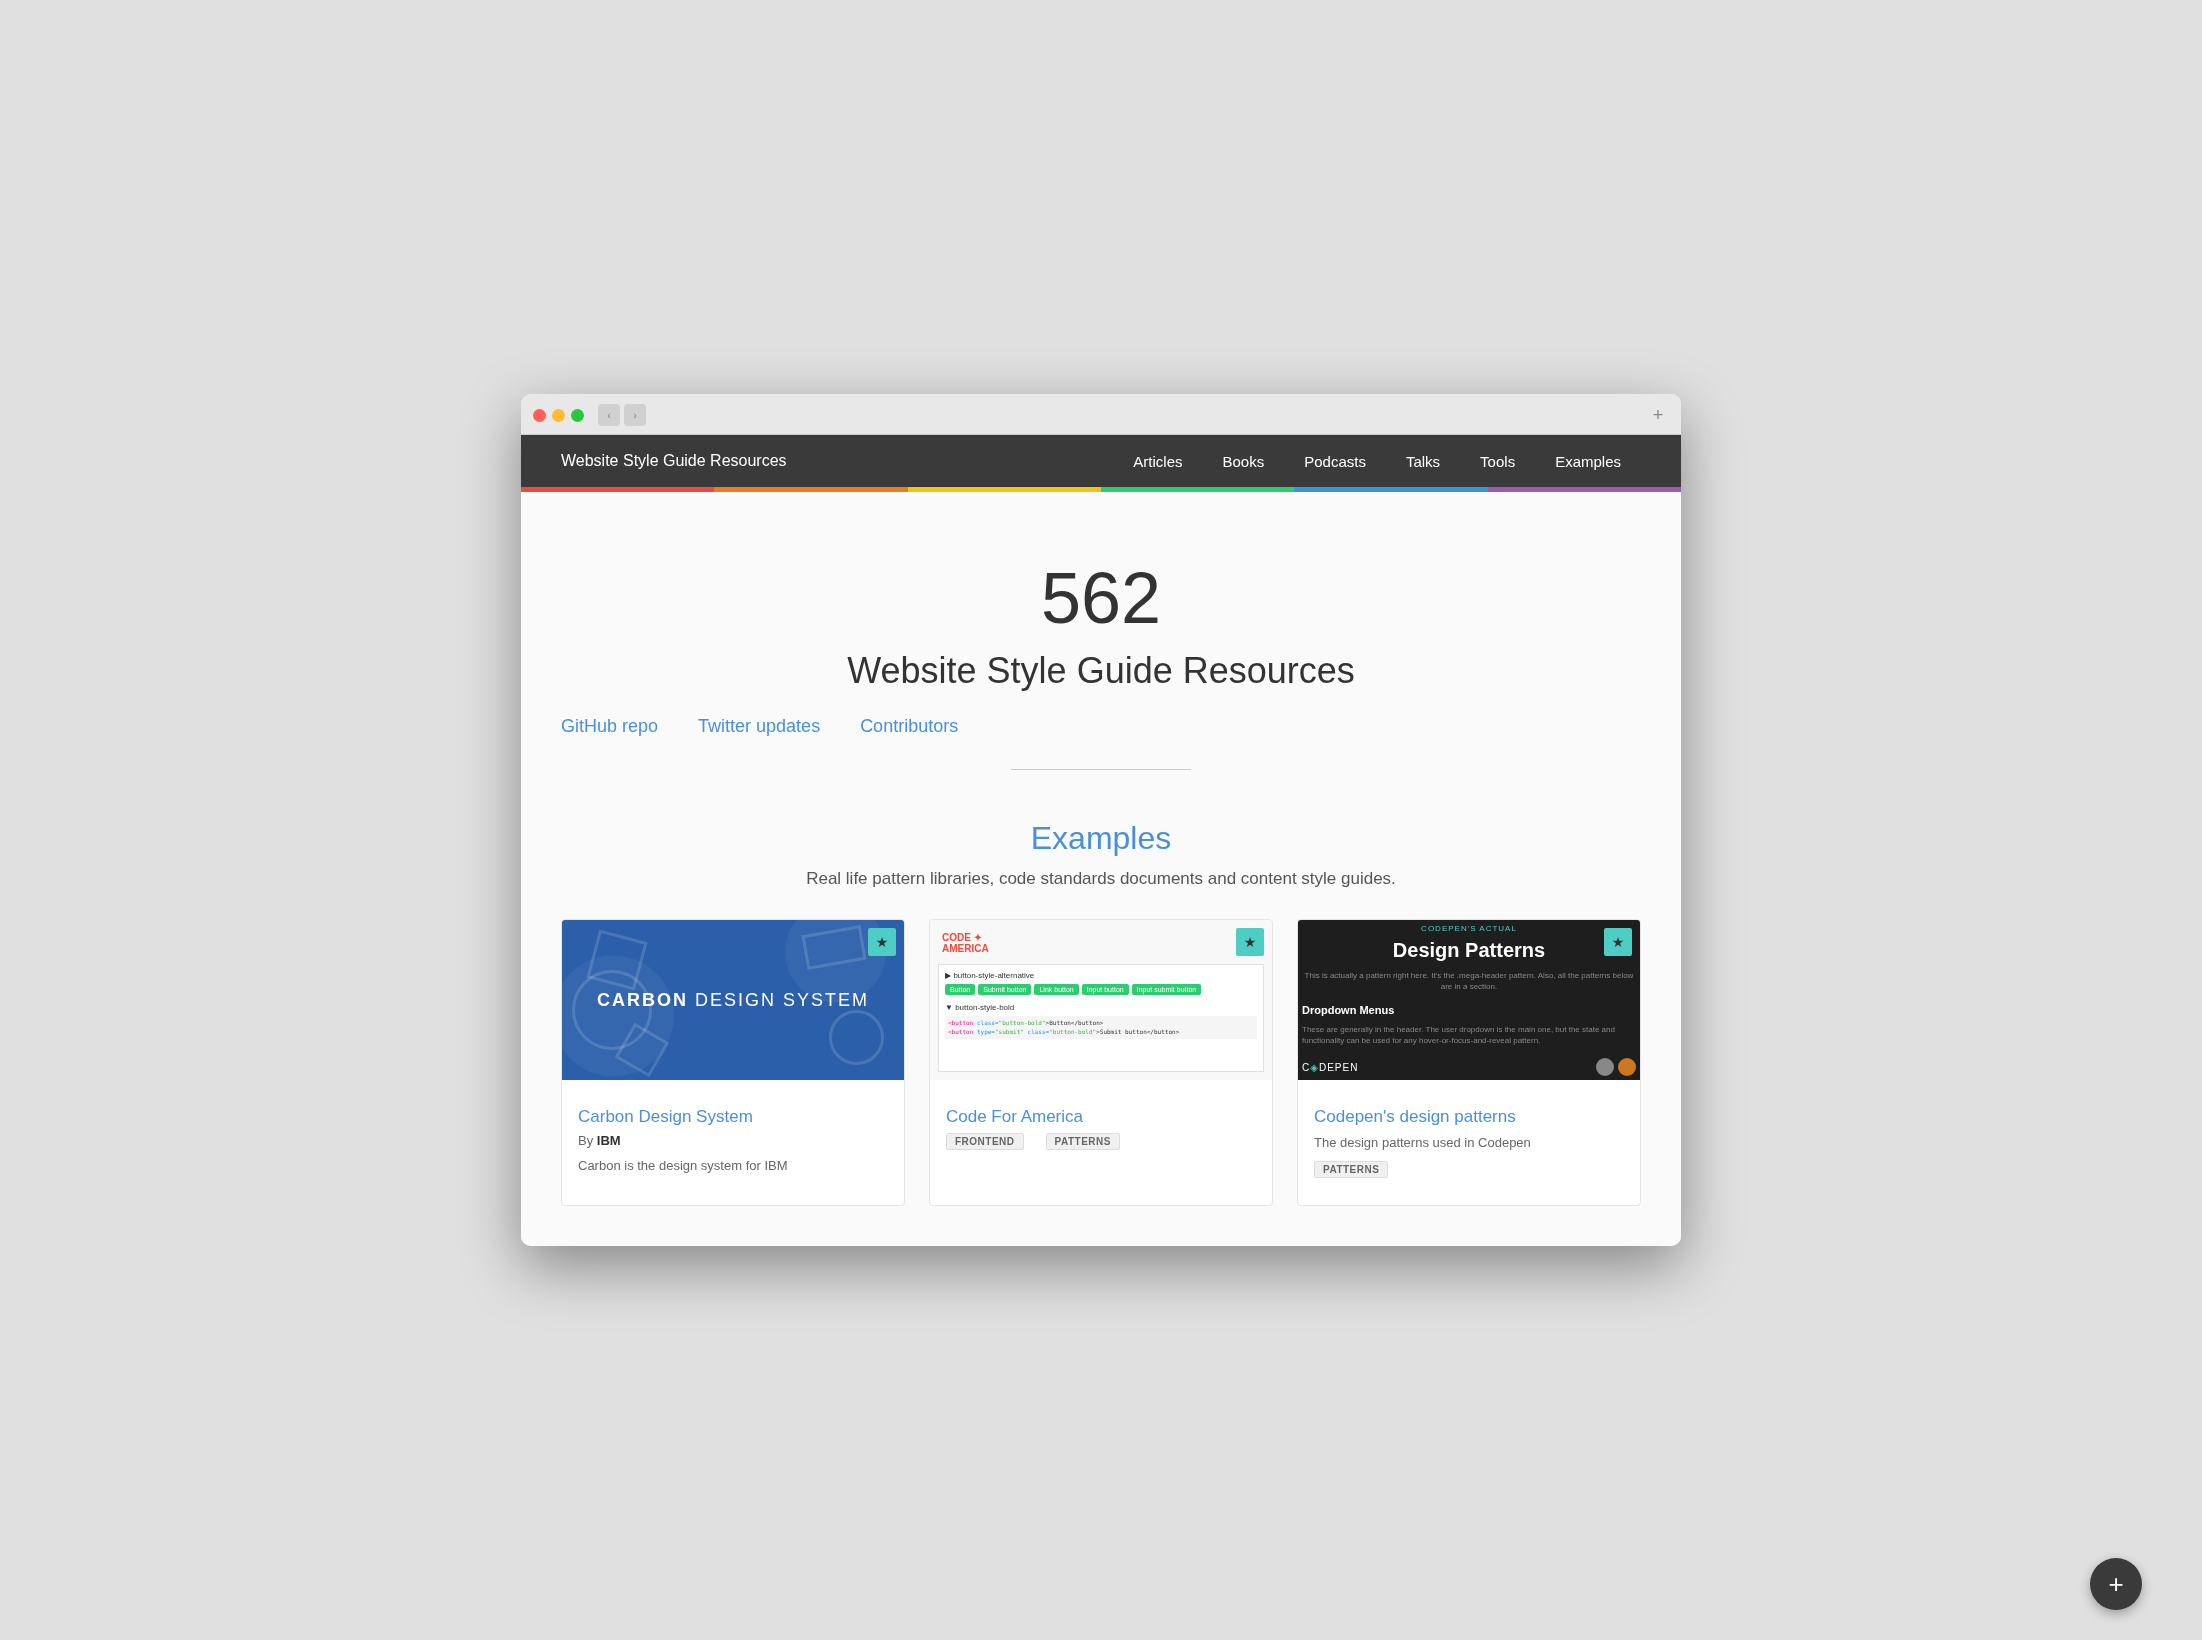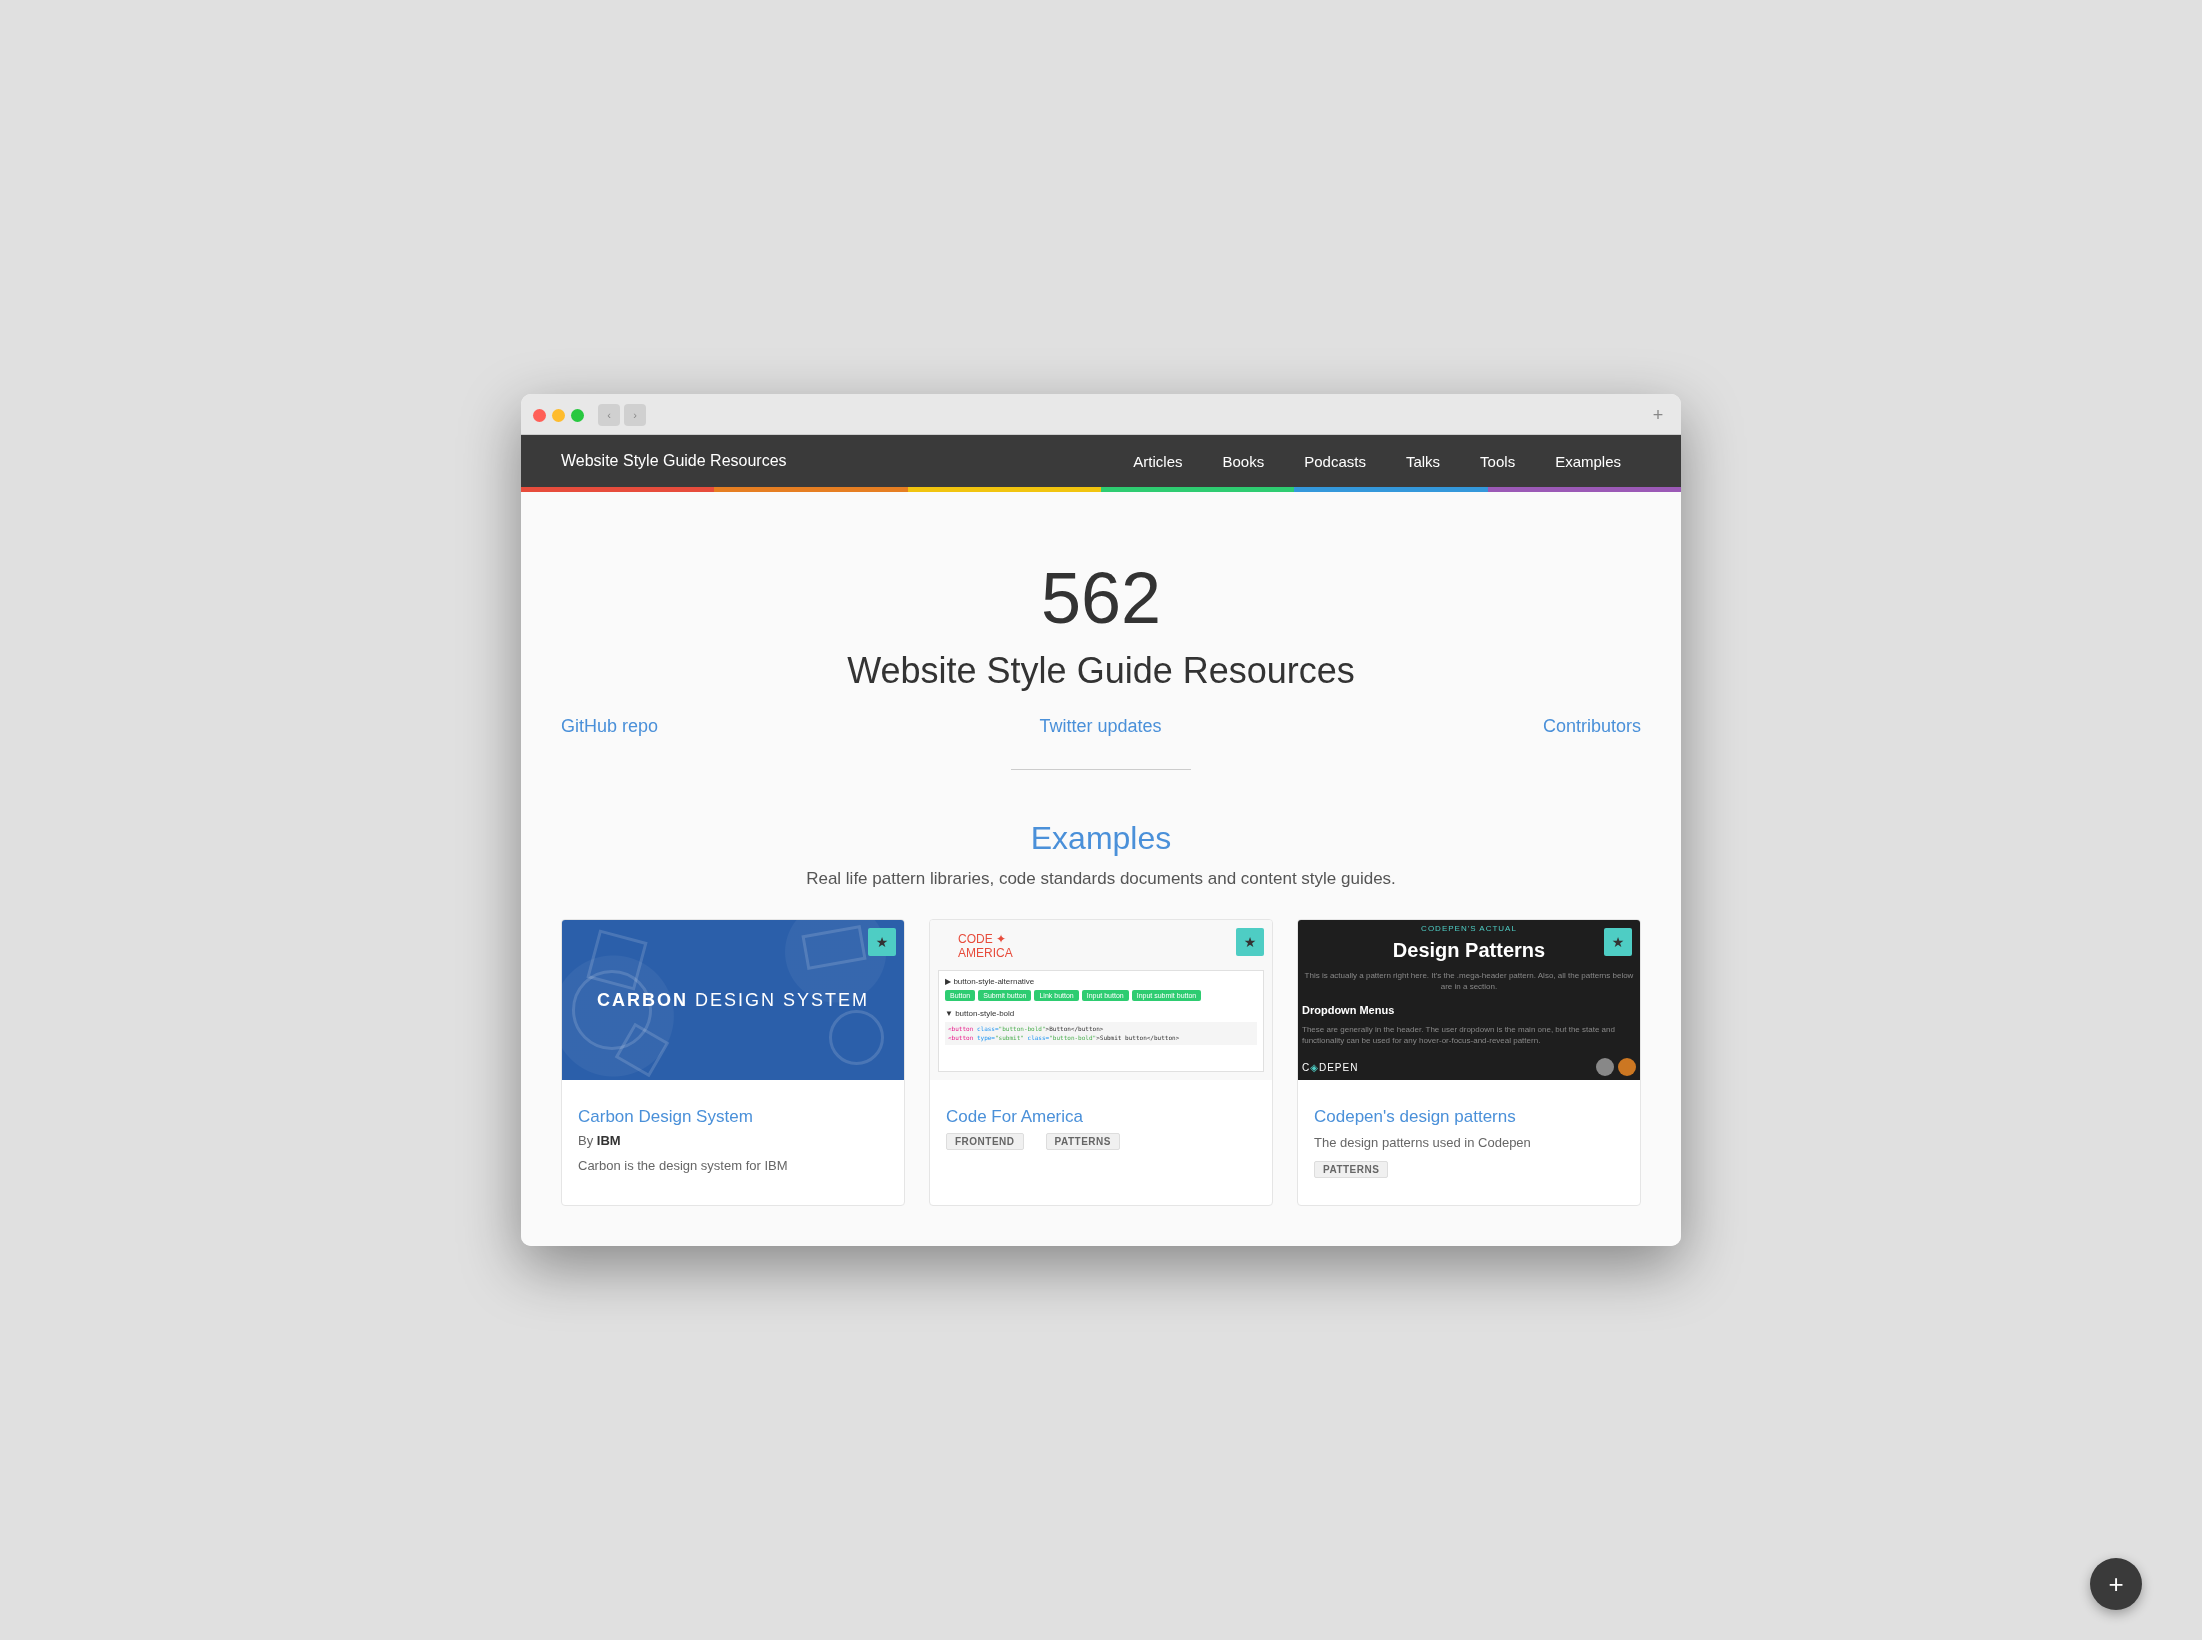--- a/index.html
+++ b/index.html
@@ -179,21 +179,21 @@
 
     .hero-title {
       font-size: 36px;
       font-weight: 400;
       color: #333;
       margin-bottom: 24px;
     }
 
     .hero-links {
       display: flex;
-      justify-content: space-between;
+      justify-content: flex-start;
       gap: 40px;
       margin-bottom: 32px;
     }
 
     .hero-link {
       color: #4a90d9;
       font-size: 18px;
       text-decoration: none;
       cursor: pointer;
     }
@@ -304,24 +304,23 @@
 
     .card-2-header {
       display: flex;
       align-items: center;
       gap: 6px;
       margin-bottom: 6px;
       padding: 4px;
     }
 
     .code-america-logo {
-      font-size: 12px;
-      font-weight: normal;
+      font-size: 10px;
+      font-weight: bold;
       color: #e74c3c;
-      margin-left: 16px;
     }
 
     .card-2-content {
       background: #fff;
       border: 1px solid #e0e0e0;
       padding: 6px;
       font-size: 8px;
       color: #555;
       flex: 1;
       overflow: hidden;

